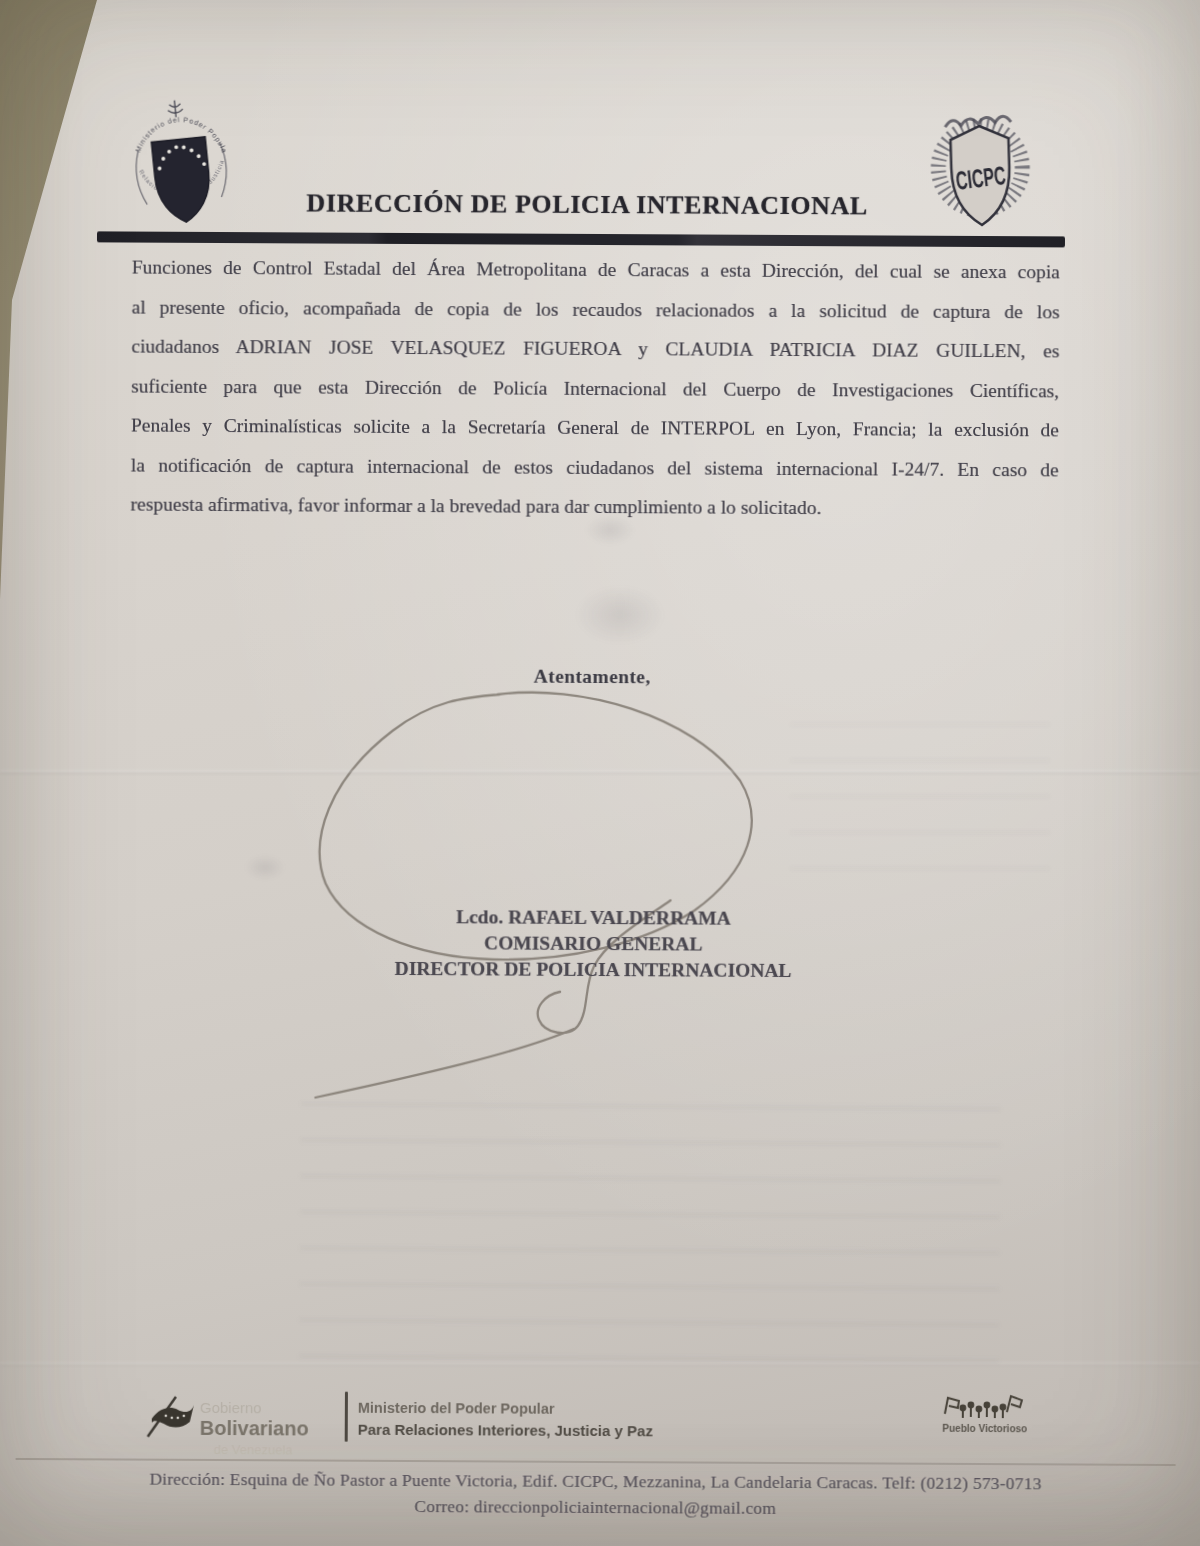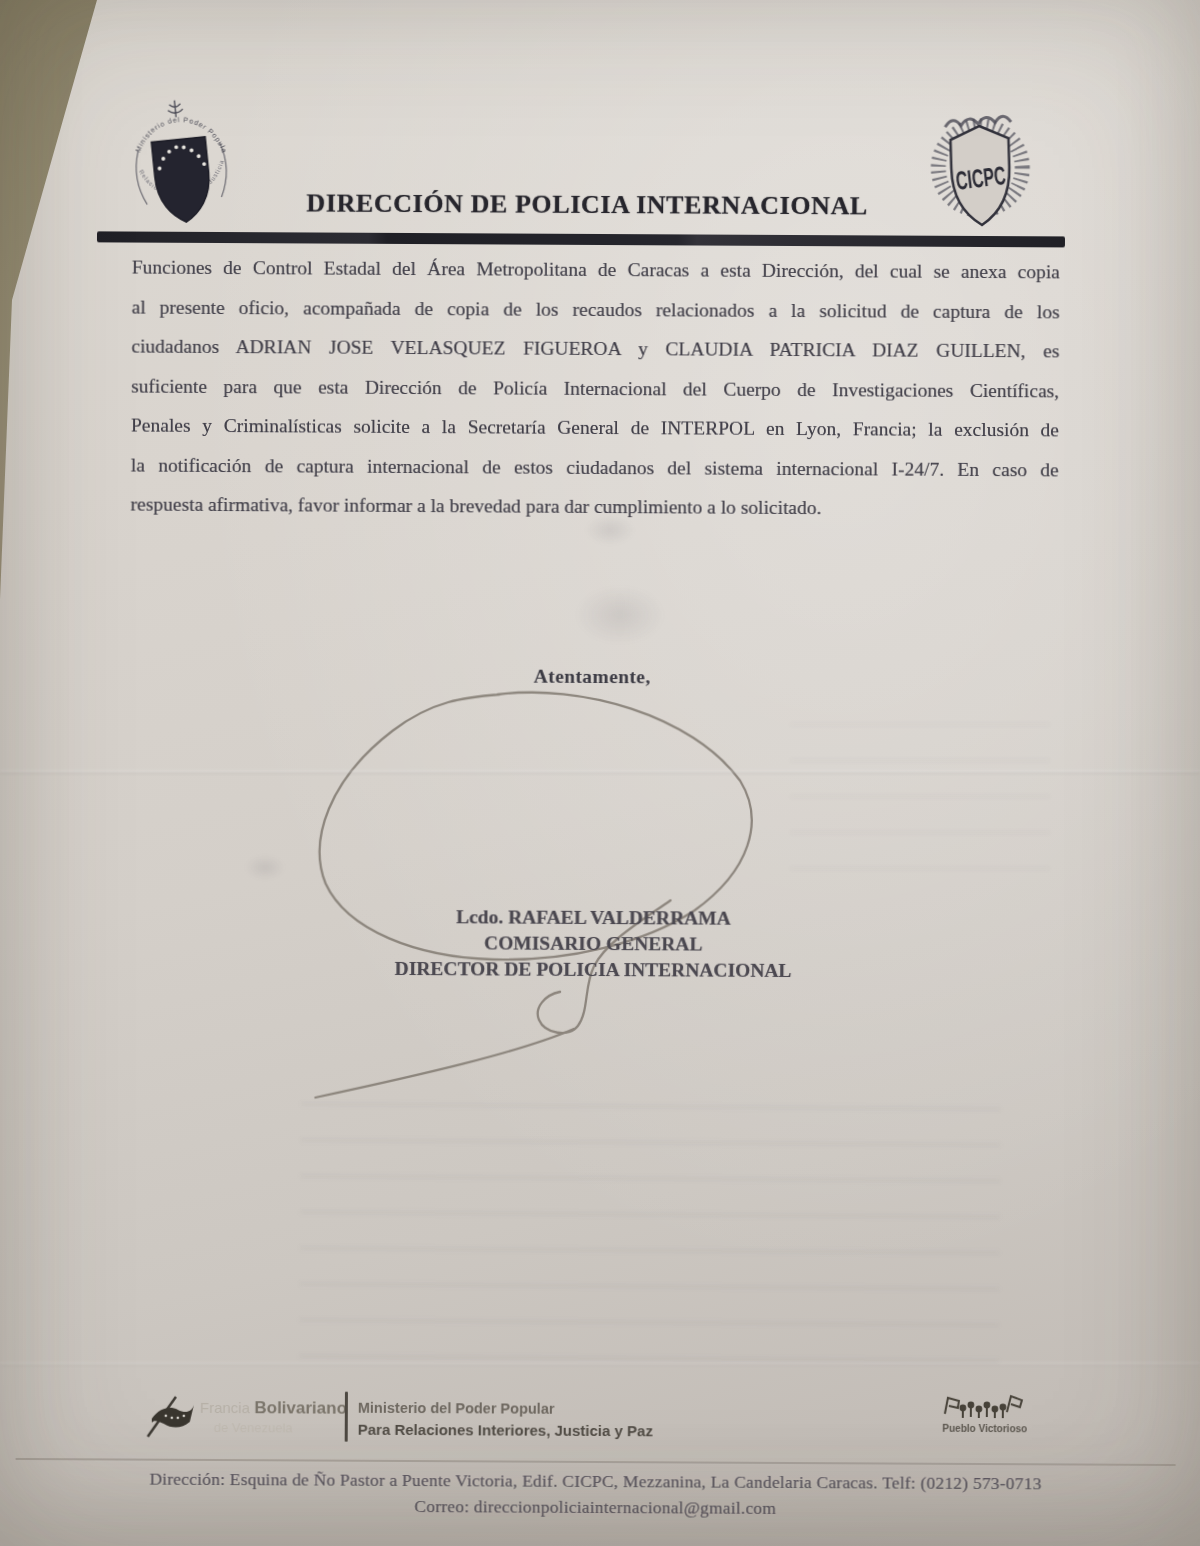--- a/index.html
+++ b/index.html
@@ -67,21 +67,21 @@
   .bleed{
     background:repeating-linear-gradient(0deg, rgba(95,90,100,.07) 0 3px, rgba(95,90,100,0) 3px 36px);
     filter:blur(2.2px);
   }
   .blot{background:radial-gradient(ellipse,rgba(95,90,100,.12),rgba(95,90,100,0) 70%);filter:blur(2px);}
   
   .footer-flag{position:absolute;left:146px;top:1394px;}
   .gov-text{position:absolute;left:204px;top:1400px;width:150px;line-height:20px;
     font-family:"Liberation Sans",sans-serif;}
   .gov-w1{color:#b6b0a7;font-size:15px;}
-  .gov-w2{color:#7b756b;font-size:17px;font-weight:bold;}
+  .gov-w2{color:#7b756b;font-size:20px;font-weight:bold;}
   .gov-l2{color:#c0bab1;font-size:13px;margin-left:14px;}
   .footer-divider{position:absolute;left:349px;top:1393px;width:3px;height:50px;background:#4e4942;border-radius:1px;}
   .ministry{position:absolute;left:362px;top:1399px;font-family:"Liberation Sans",sans-serif;line-height:21px;}
   .ministry .m1{font-size:14.5px;color:#6e6860;font-weight:600;}
   .ministry .m2{font-size:15px;color:#524d46;font-weight:bold;}
   .pueblo{position:absolute;left:941px;top:1384px;}
   .footer-rule{position:absolute;left:20px;top:1461px;width:1160px;height:2px;background:#9b948c;opacity:.65;}
   .addr{
     position:absolute;left:0;width:1200px;text-align:center;color:#5b5761;
     font-size:17.5px;letter-spacing:.2px;text-shadow:0 0 .6px rgba(90,87,97,.5);
@@ -167,21 +167,21 @@
       <line x1="6" y1="45" x2="34" y2="5" stroke="#3f3b35" stroke-width="2.5"></line>
       <path d="M 10,27 C 18,16 28,14 36,18 C 44,22 50,20 52,13 L 48,30 C 40,37 30,37 22,32 C 16,29 12,28 10,31 Z" fill="#3a362f"></path>
       <g fill="#d8d4ce">
         <circle cx="24" cy="24" r="1.3"></circle>
           <circle cx="30" cy="26" r="1.3"></circle>
         <circle cx="36" cy="26" r="1.3"></circle>
           <circle cx="42" cy="24" r="1.3"></circle>
       </g>
     </svg>
     <div class="gov-text">
-      <span class="gov-w1">Francia</span>
+      <span class="gov-w1">Gobierno</span>
       <span class="gov-w2">Bolivariano</span>
       <div class="gov-l2">de Venezuela</div>
     </div>
     <div class="footer-divider"></div>
     <div class="ministry">
       <div class="m1">Ministerio del Poder Popular</div>
       <div class="m2">Para Relaciones Interiores, Justicia y Paz</div>
     </div>
 
     <svg class="pueblo" width="96" height="58" viewBox="0 0 96 58">

